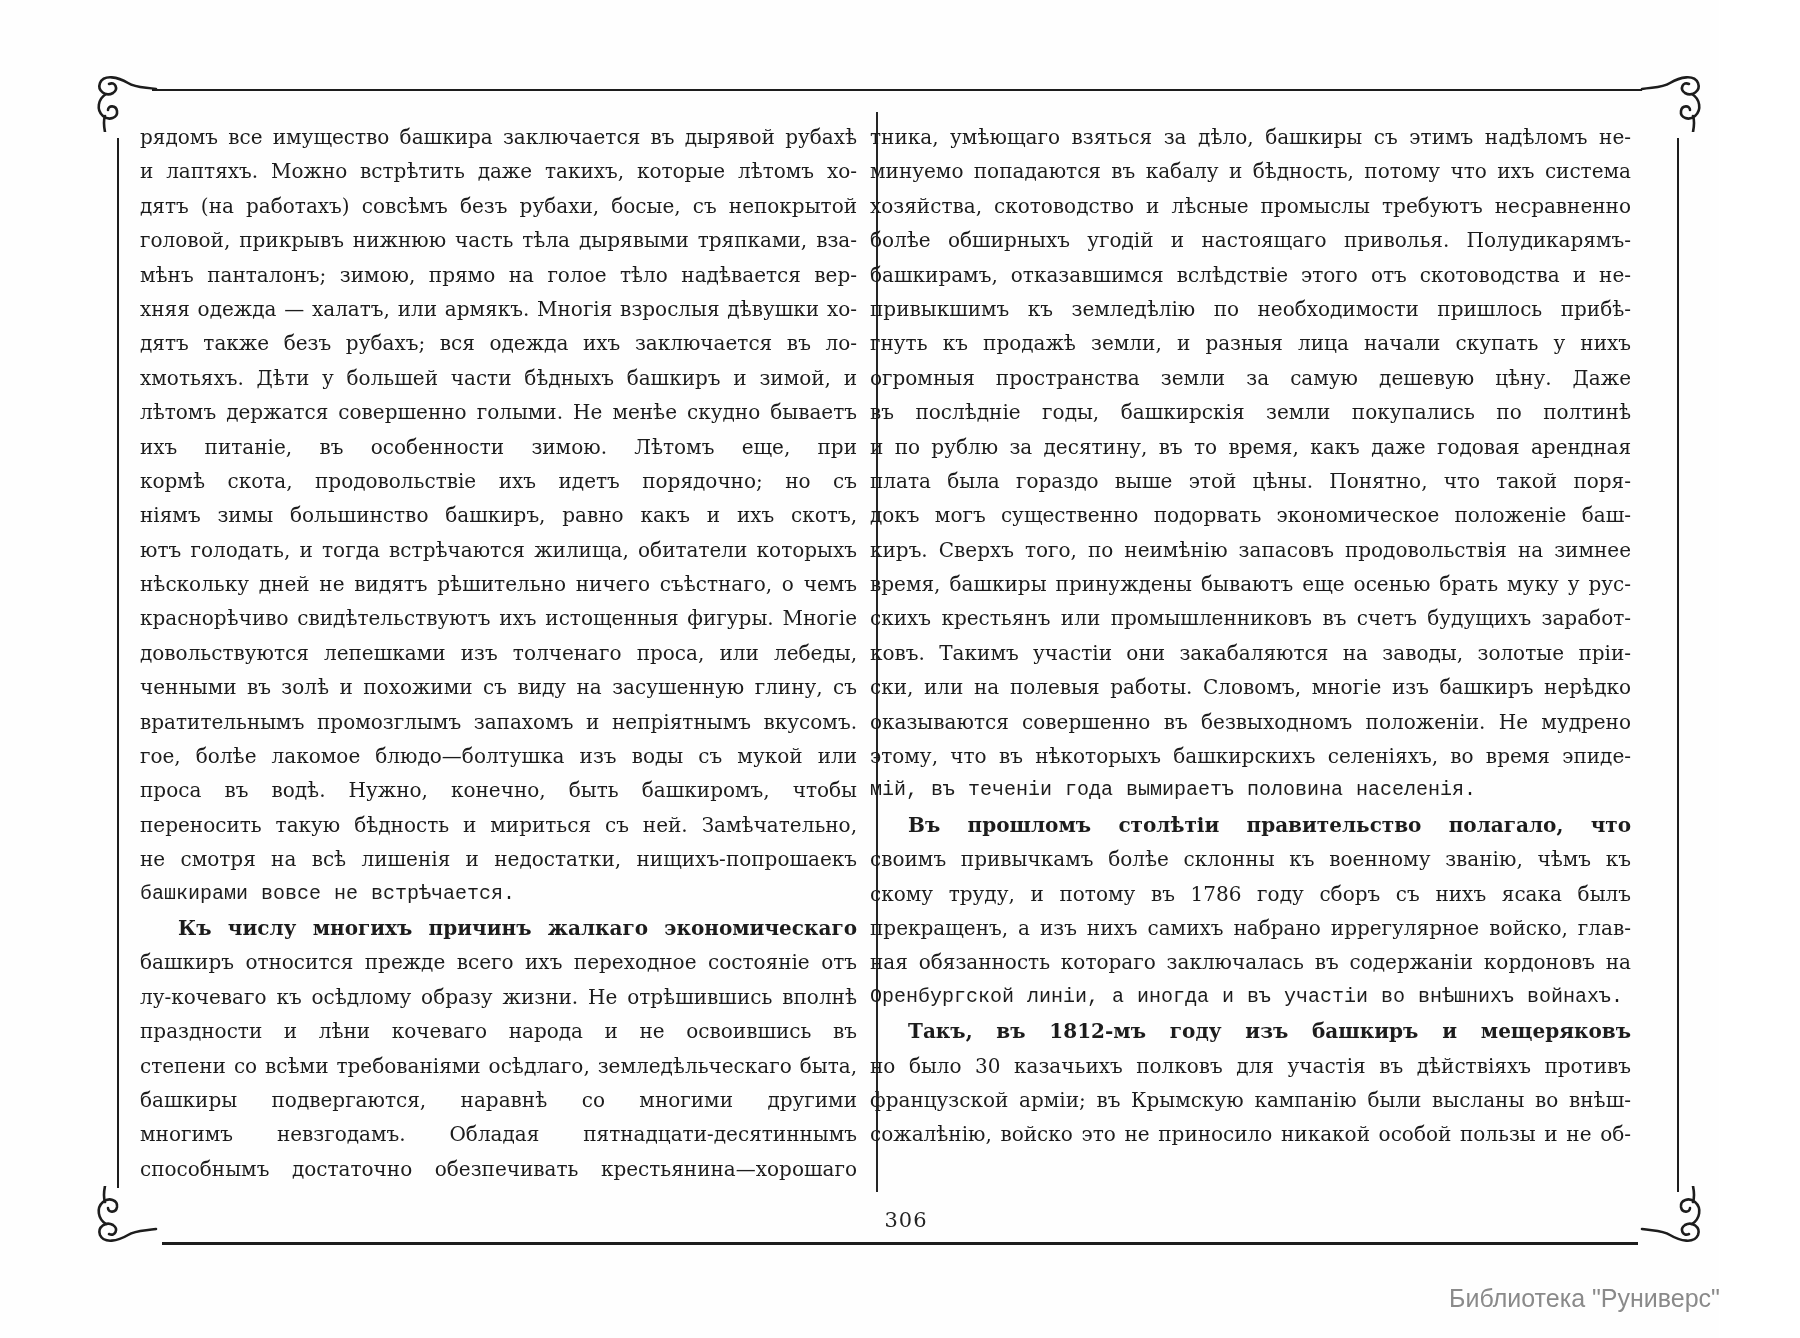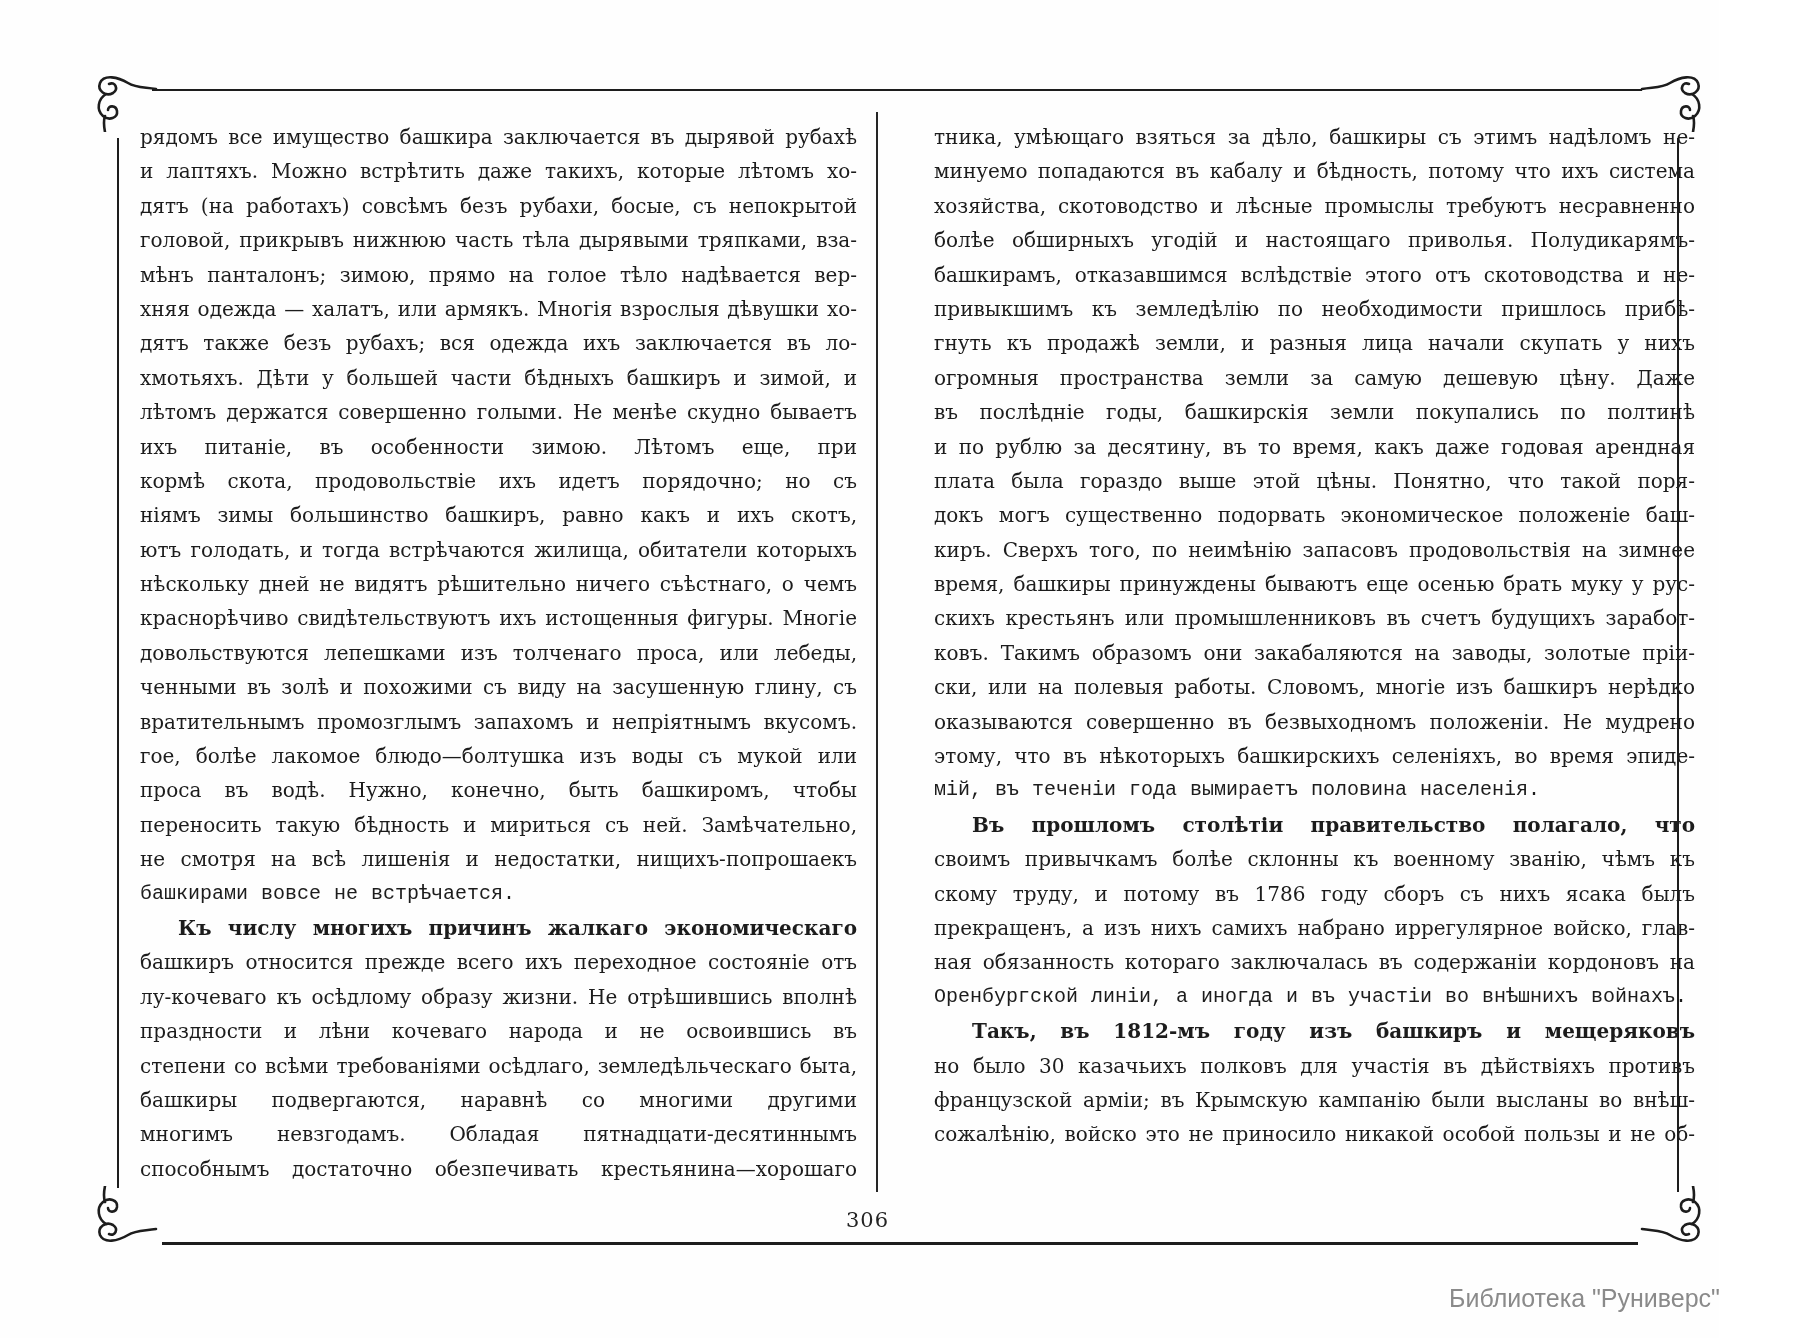--- a/index.html
+++ b/index.html
@@ -17,31 +17,31 @@
   
   .corner{position:absolute;width:66px;height:66px;}
   .corner svg{width:100%;height:100%;}
   .corner-tl{left:92px;top:66px;}
   .corner-tr{left:1640px;top:66px;transform:scaleX(-1);}
   .corner-bl{left:92px;top:1186px;transform:scaleY(-1);}
   .corner-br{left:1640px;top:1186px;transform:scale(-1,-1);}
   
   .col{position:absolute;top:120px;font-size:20px;}
   .col-left{left:140px;width:717px;}
-  .col-right{left:934px;width:761px;}
+  .col-right{left:870px;width:761px;}
   .line{
     height:34.4px;line-height:34.4px;overflow:hidden;
     text-align:justify;text-align-last:justify;
     word-spacing:1px;
   }
   .line.indent{text-indent:38px;font-weight:bold;}
   .line.para-end{text-align-last:left;font-family:Liberation Mono, monospace;}
   .pagenum{
     position:absolute;left:846px;top:1208px;width:120px;
-    text-align:left;font-size:21px;letter-spacing:1px;color:#242424;
+    text-align:center;font-size:21px;letter-spacing:1px;color:#242424;
   }
   .watermark{
     position:absolute;left:1380px;top:1284px;width:340px;
     text-align:right;font-family:"Liberation Sans","DejaVu Sans",sans-serif;
     font-size:25px;color:#8a8a8a;
   }
 </style>
 </head>
 <body>
 
@@ -124,21 +124,21 @@
       <div class="line">привыкшимъ къ земледѣлію по необходимости пришлось прибѣ-</div>
       <div class="line">гнуть къ продажѣ земли, и разныя лица начали скупать у нихъ</div>
       <div class="line">огромныя пространства земли за самую дешевую цѣну. Даже</div>
       <div class="line">въ послѣдніе годы, башкирскія земли покупались по полтинѣ</div>
       <div class="line">и по рублю за десятину, въ то время, какъ даже годовая арендная</div>
       <div class="line">плата была гораздо выше этой цѣны. Понятно, что такой поря-</div>
       <div class="line">докъ могъ существенно подорвать экономическое положеніе баш-</div>
       <div class="line">киръ. Сверхъ того, по неимѣнію запасовъ продовольствія на зимнее</div>
       <div class="line">время, башкиры принуждены бываютъ еще осенью брать муку у рус-</div>
       <div class="line">скихъ крестьянъ или промышленниковъ въ счетъ будущихъ заработ-</div>
-      <div class="line">ковъ. Такимъ образомъ они закабаляются на заводы, золотые пріи-</div>
+      <div class="line">ковъ. Такимъ участіи они закабаляются на заводы, золотые пріи-</div>
       <div class="line">ски, или на полевыя работы. Словомъ, многіе изъ башкиръ нерѣдко</div>
       <div class="line">оказываются совершенно въ безвыходномъ положеніи. Не мудрено по-</div>
       <div class="line">этому, что въ нѣкоторыхъ башкирскихъ селеніяхъ, во время эпиде-</div>
       <div class="line para-end">мій, въ теченіи года вымираетъ половина населенія.</div>
       <div class="line indent">Въ прошломъ столѣтіи правительство полагало, что башкиры по</div>
       <div class="line">своимъ привычкамъ болѣе склонны къ военному званію, чѣмъ къ сель-</div>
       <div class="line">скому труду, и потому въ 1786 году сборъ съ нихъ ясака былъ</div>
       <div class="line">прекращенъ, а изъ нихъ самихъ набрано иррегулярное войско, глав-</div>
       <div class="line">ная обязанность котораго заключалась въ содержаніи кордоновъ на</div>
       <div class="line para-end">Оренбургской линіи, а иногда и въ участіи во внѣшнихъ войнахъ.</div>

